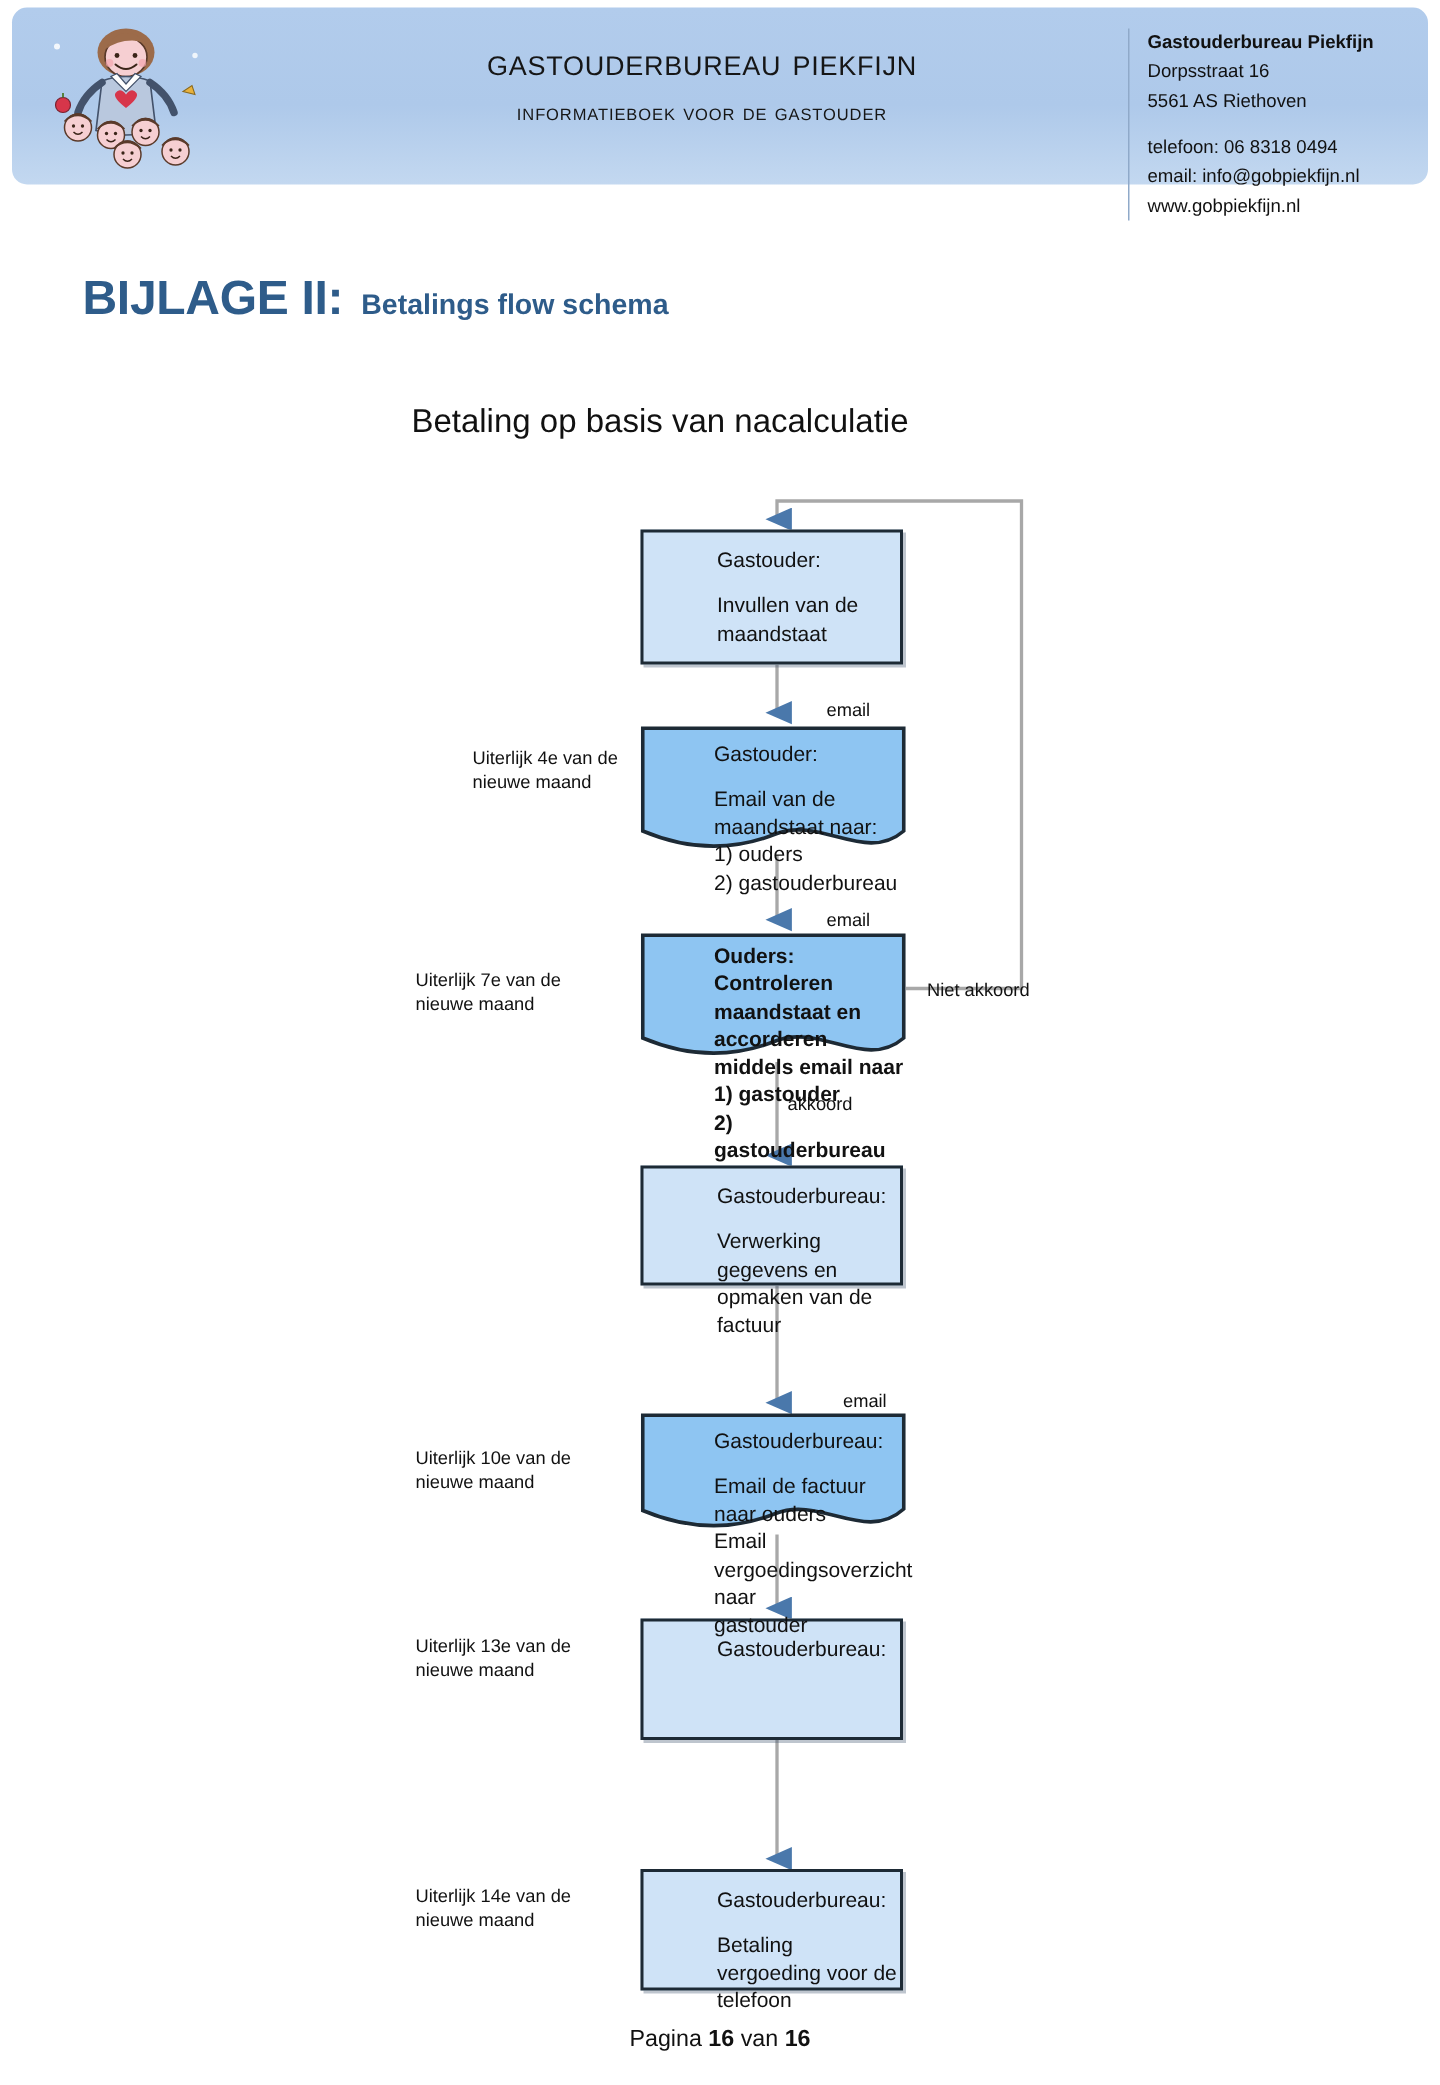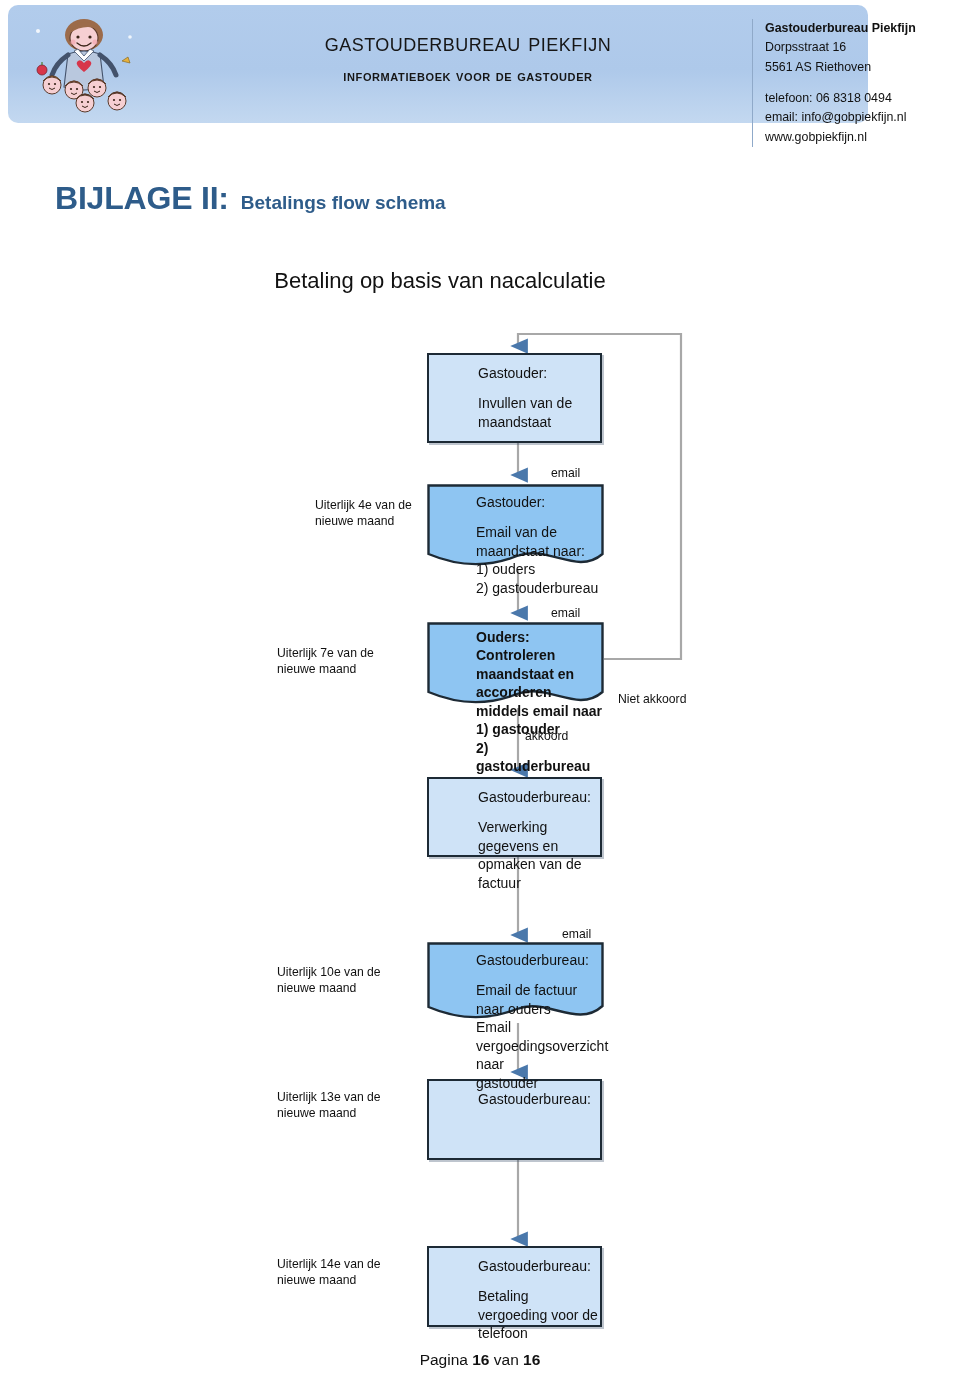--- a/index.html
+++ b/index.html
@@ -13,21 +13,21 @@
     position: relative;
     font-family: "Liberation Sans", sans-serif;
     overflow: hidden;
   }
 
   
   #header-band {
     position: absolute;
     left: 8px;
     top: 5px;
-    width: 860px;
+    width: 944px;
     height: 118px;
     background: linear-gradient(180deg, #b2ccec 0%, #aec9ea 55%, #c3d8f0 100%);
     border-radius: 10px;
   }
   #header-logo {
     position: absolute;
     left: 18px;
     top: 8px;
     width: 122px;
     height: 104px;
@@ -44,21 +44,21 @@
     font-size: 25px;
     font-weight: 400;
     letter-spacing: 0.5px;
     line-height: 1.25;
     font-variant: small-caps;
     text-transform: lowercase;
   }
   #company-subtitle {
     margin-top: 9px;
     font-size: 15.5px;
-    font-weight: 700;
+    font-weight: 400;
     letter-spacing: 0.6px;
     font-variant: small-caps;
     text-transform: lowercase;
   }
   #header-contact {
     position: absolute;
     left: 744px;
     top: 14px;
     width: 200px;
     border-left: 1px solid #8fa9c9;
@@ -336,21 +336,21 @@
     <div class="node-role" style="margin-bottom:0;">Ouders:</div>
     <div class="node-body">Controleren maandstaat en
 accorderen middels email naar
 1) gastouder
 2) gastouderbureau</div>
   </div>
 </div>
 <div class="edge-label" style="left:551px; top:606px;">email</div>
 <div class="side-label" style="left:277px; top:645px;">Uiterlijk 7e van de
 nieuwe maand</div>
-<div class="edge-label" style="left:618px; top:653px;margin-top:39px;">Niet akkoord</div>
+<div class="edge-label" style="left:618px; top:653px;">Niet akkoord</div>
 <div class="edge-label" style="left:525px; top:729px;">akkoord</div>
 
 <div class="node rect" style="left:427px; top:777px; width:175px; height:80px;">
   <div class="node-inner">
     <div class="node-role">Gastouderbureau:</div>
     <div class="node-body">Verwerking gegevens en
 opmaken van de factuur</div>
   </div>
 </div>
 

